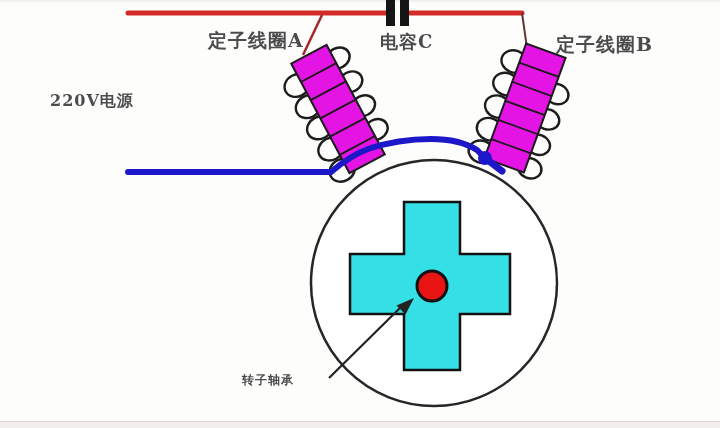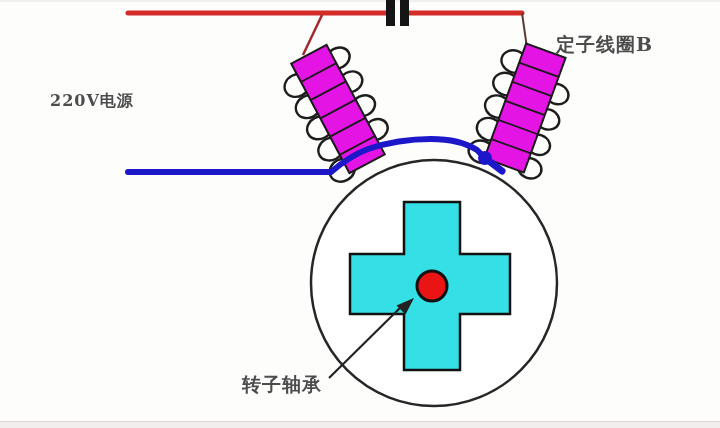--- a/index.html
+++ b/index.html
@@ -16,21 +16,21 @@
     color:#4c4c4c;
     font-weight:600;
     white-space:nowrap;
     letter-spacing:1px;
     user-select:none;
   }
   .lbl-power      {left:50px;  top:91px;  font-size:16px;}
   .lbl-coil-a     {left:208px; top:28px;  font-size:19px;}
   .lbl-capacitor  {left:380px; top:30px;  font-size:18px;}
   .lbl-coil-b     {left:556px; top:32px;  font-size:19px;text-align:right;}
-  .lbl-bearing    {left:242px; top:372px; font-size:19px;}
+  .lbl-bearing    {left:242px; top:372px; font-size:12px;}
   .top-edge{
     position:absolute;left:0;top:0;width:720px;height:2px;
     background:#f1f0ee;
   }
   .bottom-strip{
     position:absolute;left:0;top:421px;width:720px;height:7px;
     background:#f3eeee;border-top:1px solid #ddd5d5;
   }
 </style>
 </head>
@@ -91,17 +91,19 @@
 
     <path d="M404 202 H460 V254 H510 V314 H460 V370 H404 V314 H350 V254 H404 Z" stroke="#111111" stroke-width="2.5" stroke-linejoin="miter" fill="#35dfe6"></path>
 
     <circle cx="432" cy="286" r="15" stroke="#111111" stroke-width="3" fill="#ea1414"></circle>
 
     <path d="M329 378 L405 303" fill="none" stroke="#222222" stroke-width="2.2"></path>
     <polygon points="414,298 405.5,314.5 396.5,305.5" fill="#222222"></polygon>
   </svg>
 
   <div class="lbl lbl-power">220V电源</div>
+  <div class="lbl lbl-coil-a">定子线圈A</div>
+  <div class="lbl lbl-capacitor">电容C</div>
   <div class="lbl lbl-coil-b">定子线圈B</div>
   <div class="lbl lbl-bearing">转子轴承</div>
 
   <div class="bottom-strip"></div>
 </div>
 
 </body></html>

